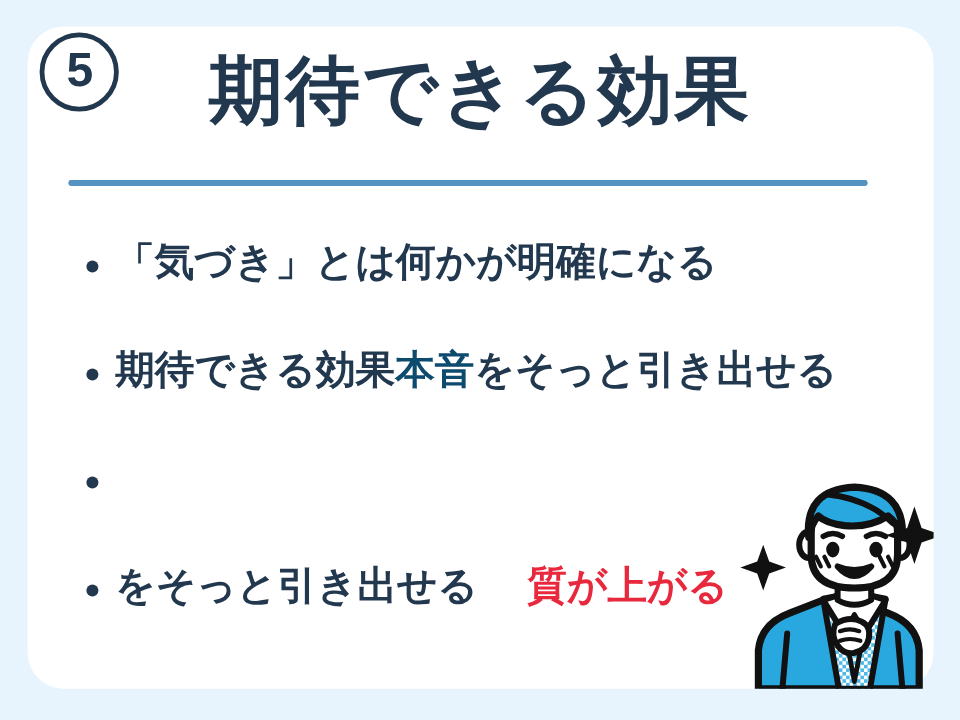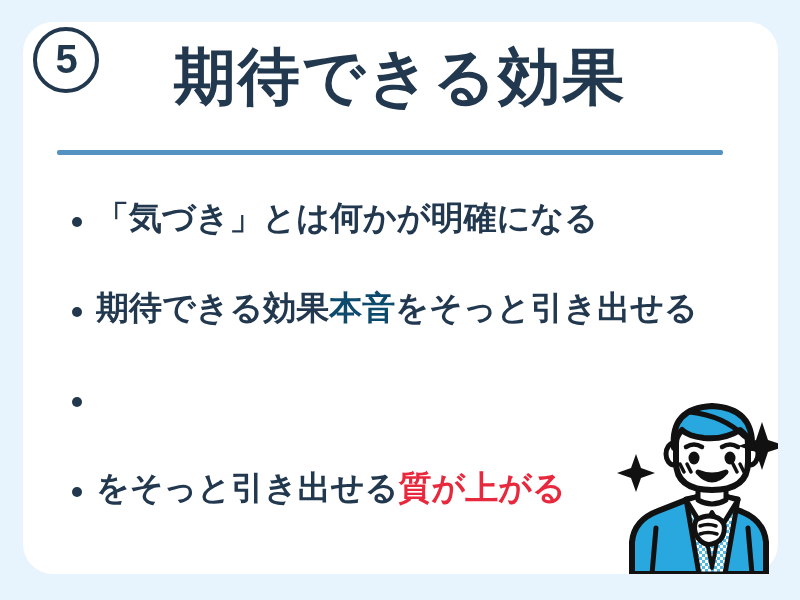--- a/index.html
+++ b/index.html
@@ -105,21 +105,21 @@
   }
   .bullet-text {
     font-size: 33px;
     font-weight: bold;
     color: #22384f;
     line-height: 1.35;
     letter-spacing: 0px;
     white-space: nowrap;
   }
   .hl-red   { color: #0c4a6e; }
-  .hl-red2  { color: #e8283c; }
+  .hl-red2  { color: #e8283c; margin-left: 41px; }
 
   
   #illustration {
     position: absolute;
     left: 612px;
     top: 392px;
     width: 180px;
     height: 182px;
   }
   #illustration svg { display: block; }

